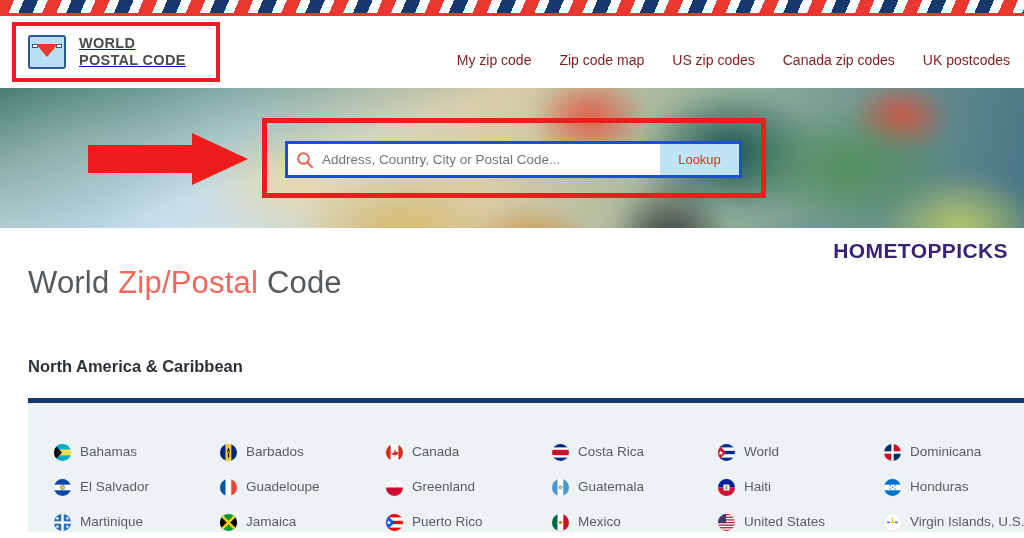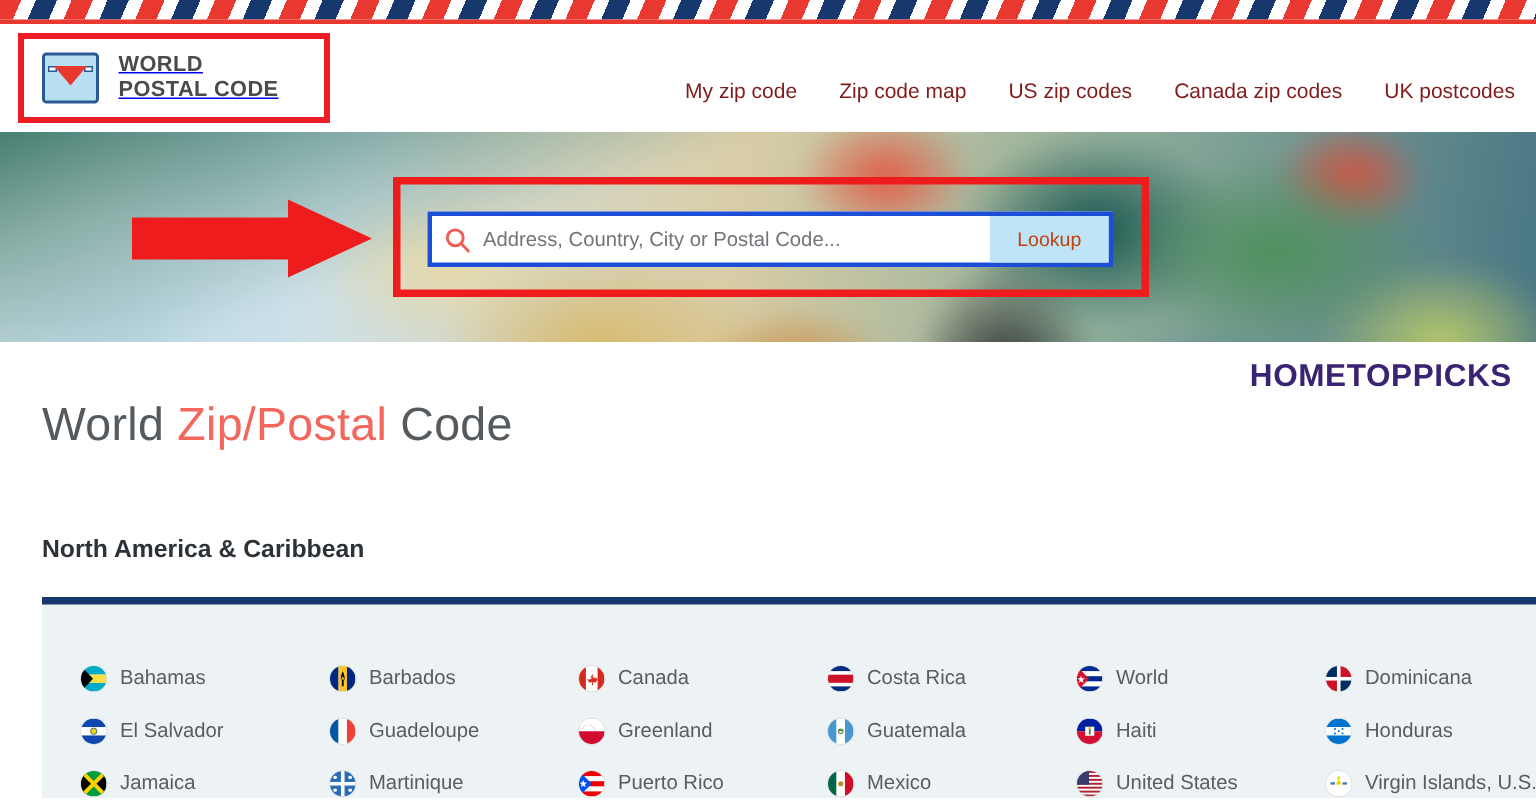--- a/index.html
+++ b/index.html
@@ -499,44 +499,44 @@
                 <circle cx="8.5" cy="8.5" r="0.7"></circle>
               </g>
             </svg>
           </span>
         <span class="country-label">Honduras</span>
       </a>
 
       <a class="country-item" href="#">
         <span class="flag">
             <svg viewBox="0 0 17 17">
-              <rect width="17" height="17" fill="#009b3a"></rect>
-              <polygon points="0,0 8.5,8.5 0,17" fill="#000"></polygon>
-              <polygon points="17,0 8.5,8.5 17,17" fill="#000"></polygon>
-              <path d="M0,0 L17,17 M17,0 L0,17" stroke="#fed100" stroke-width="2.6"></path>
-            </svg>
-          </span>
-        <span class="country-label">Jamaica</span>
-      </a>
-
-      <a class="country-item" href="#">
-        <span class="flag">
-            <svg viewBox="0 0 17 17">
               <rect width="17" height="17" fill="#2b6cb8"></rect>
               <rect x="7.3" width="2.4" height="17" fill="#fff"></rect>
               <rect y="7.3" width="17" height="2.4" fill="#fff"></rect>
               <g fill="#fff">
                 <path d="M3.4 3.2c.8 0 1.3.6 1.3 1.2s-.6 1-1.3 1-1.3-.4-1.3-1 .5-1.2 1.3-1.2z"></path>
                 <path d="M13.4 3.2c.8 0 1.3.6 1.3 1.2s-.6 1-1.3 1-1.3-.4-1.3-1 .5-1.2 1.3-1.2z"></path>
                 <path d="M3.4 11.6c.8 0 1.3.6 1.3 1.2s-.6 1-1.3 1-1.3-.4-1.3-1 .5-1.2 1.3-1.2z"></path>
                 <path d="M13.4 11.6c.8 0 1.3.6 1.3 1.2s-.6 1-1.3 1-1.3-.4-1.3-1 .5-1.2 1.3-1.2z"></path>
               </g>
             </svg>
           </span>
         <span class="country-label">Martinique</span>
+      </a>
+
+      <a class="country-item" href="#">
+        <span class="flag">
+            <svg viewBox="0 0 17 17">
+              <rect width="17" height="17" fill="#009b3a"></rect>
+              <polygon points="0,0 8.5,8.5 0,17" fill="#000"></polygon>
+              <polygon points="17,0 8.5,8.5 17,17" fill="#000"></polygon>
+              <path d="M0,0 L17,17 M17,0 L0,17" stroke="#fed100" stroke-width="2.6"></path>
+            </svg>
+          </span>
+        <span class="country-label">Jamaica</span>
       </a>
 
       <a class="country-item" href="#">
         <span class="flag">
             <svg viewBox="0 0 17 17">
               <rect width="17" height="17" fill="#fff"></rect>
               <rect y="0" width="17" height="3.4" fill="#ed0000"></rect>
               <rect y="6.8" width="17" height="3.4" fill="#ed0000"></rect>
               <rect y="13.6" width="17" height="3.4" fill="#ed0000"></rect>
               <polygon points="0,0 8.5,8.5 0,17" fill="#0050f0"></polygon>

